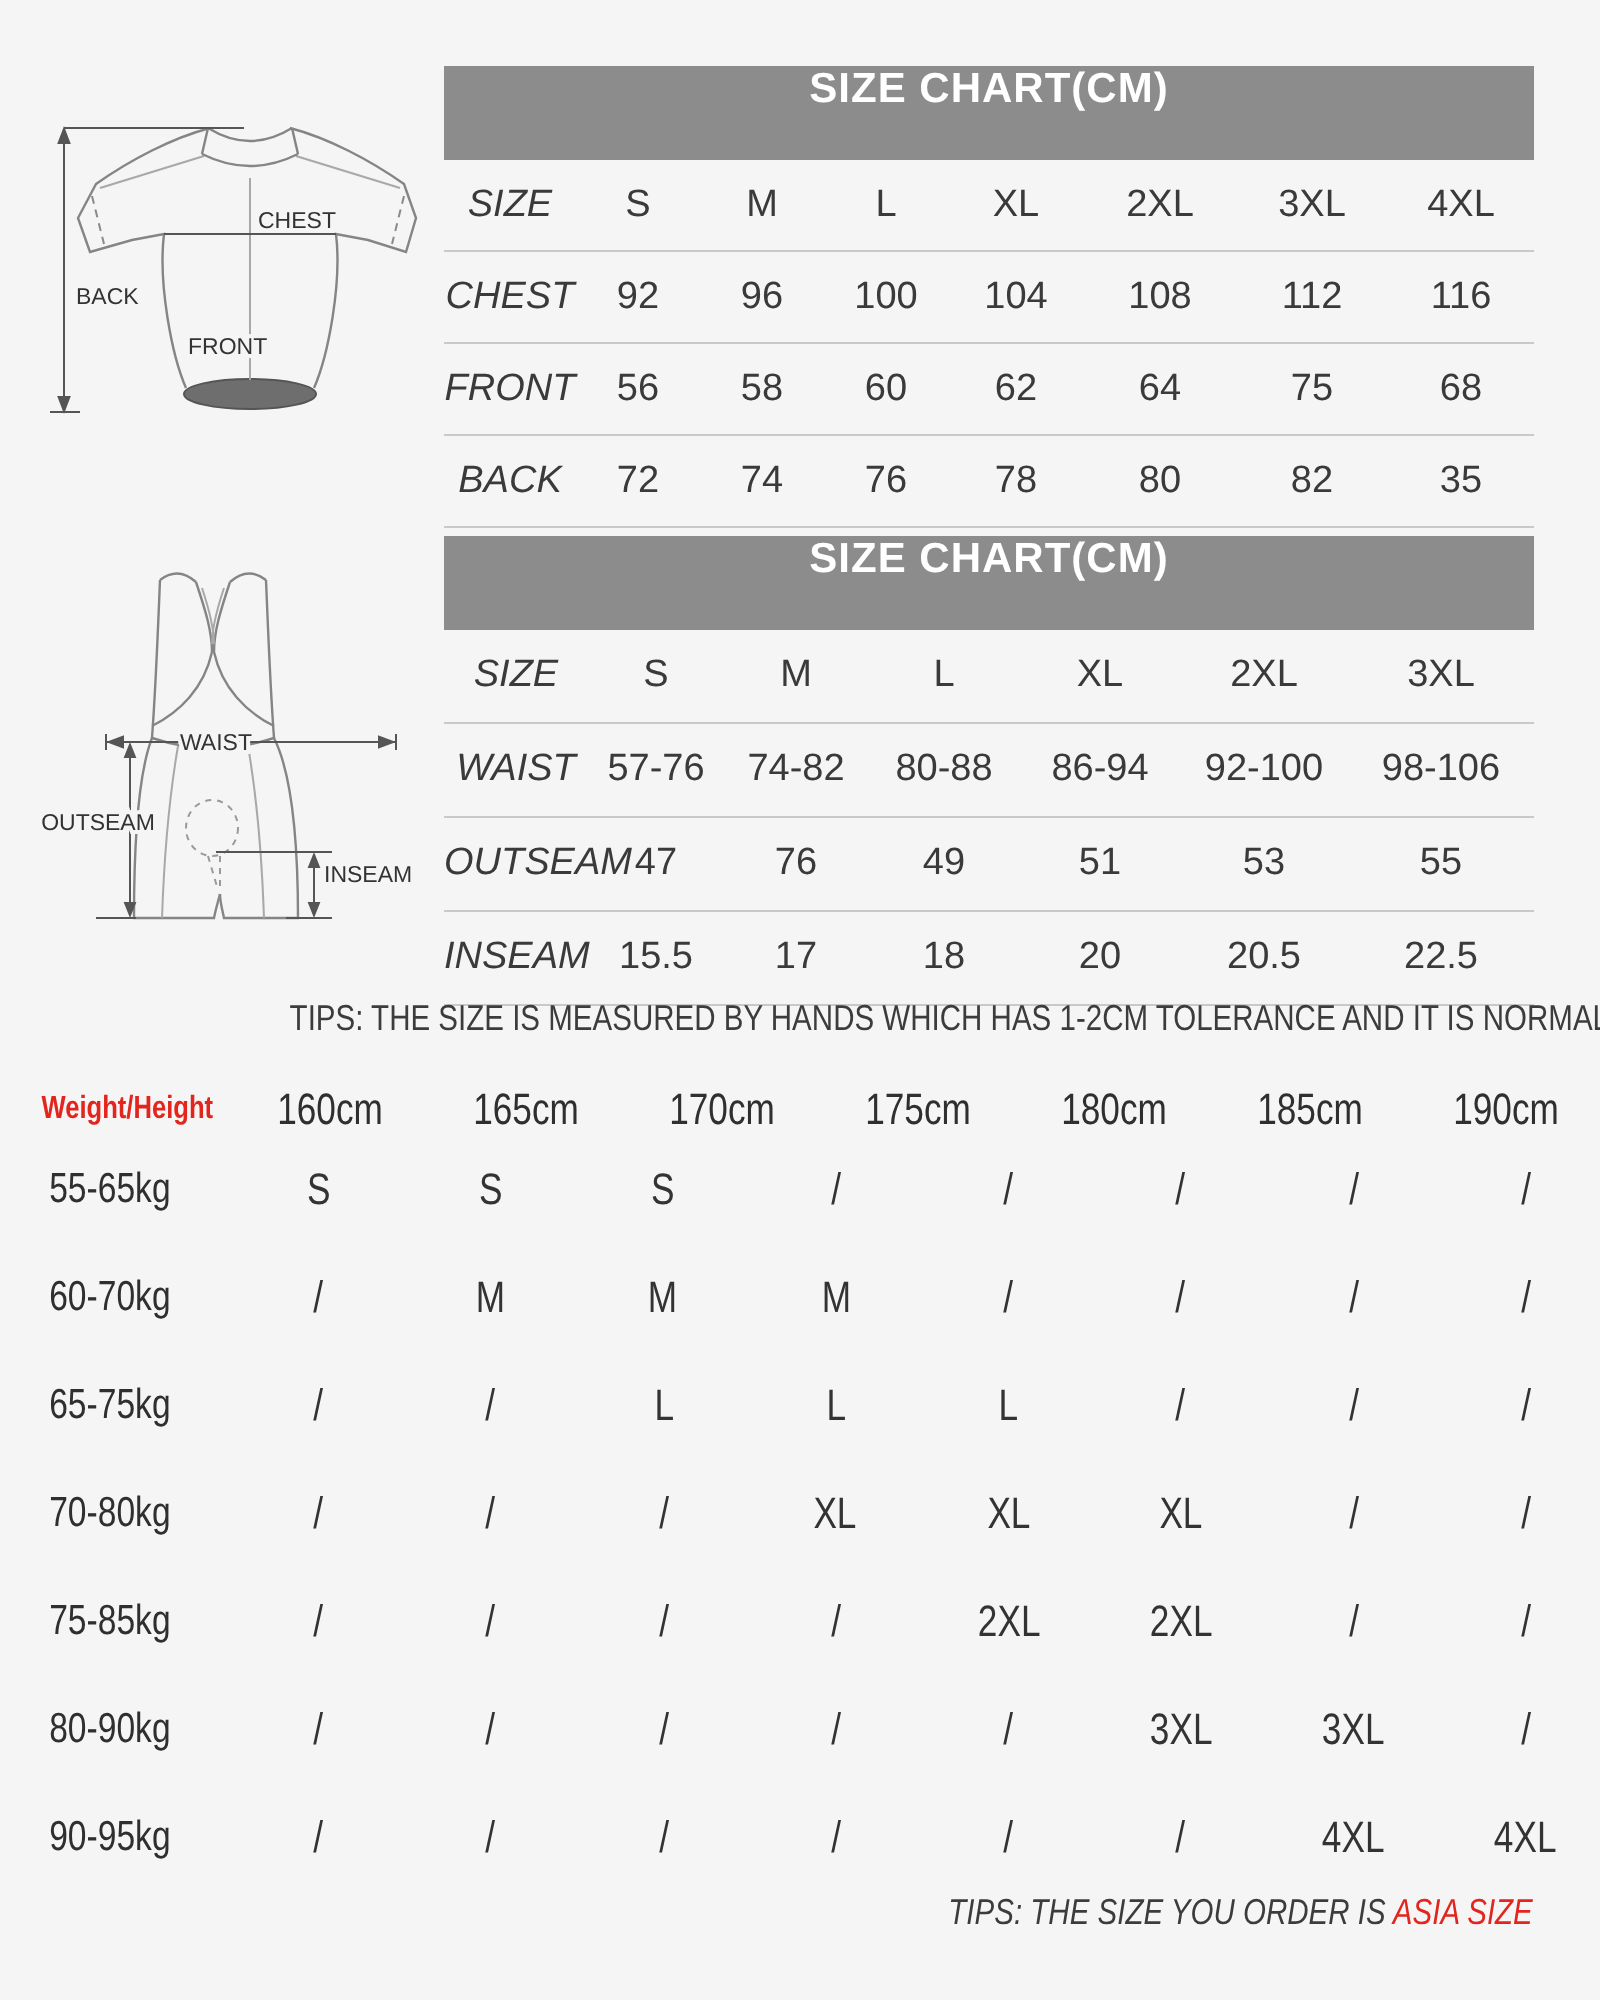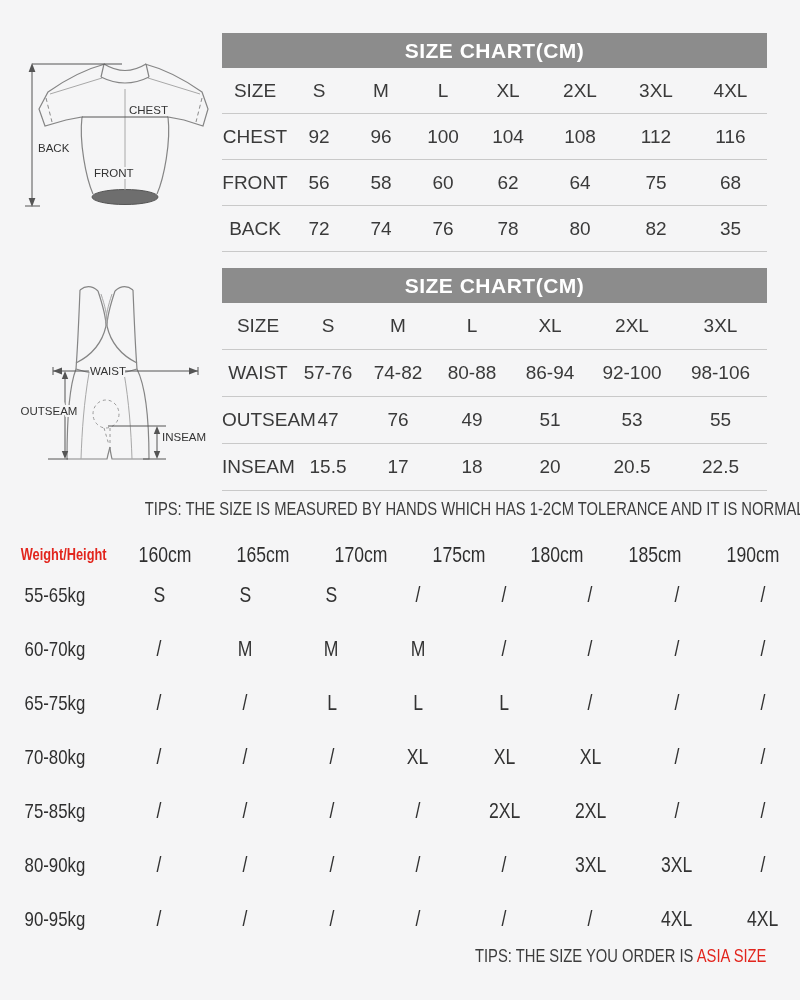--- a/index.html
+++ b/index.html
@@ -18,31 +18,31 @@
   .seam{stroke:#a8a8a8;fill:none;stroke-width:1;}
   .meas{stroke:#555;fill:none;stroke-width:1;}
   .arr{fill:#555;stroke:none;}
   .dash{stroke:#8a8a8a;fill:none;stroke-width:1;stroke-dasharray:4 3;}
   .pad{stroke:#9a9a9a;fill:none;stroke-width:1;stroke-dasharray:3 3;}
   .dlabel{font-size:11.5px;fill:#333;paint-order:stroke;stroke:var(--bg);stroke-width:4px;font-weight:400;}
 
   
   .tbl{position:absolute;left:222px;width:545px;}
   .t1{top:33px;} .t2{top:268px;}
-  .bar{height:35px;background:var(--bar);color:var(--bartext);display:flex;
-       align-items:center;justify-content:center;font-weight:700;font-size:21px;letter-spacing:.5px;}
+  .bar{height:47px;background:var(--bar);color:var(--bartext);display:flex;
+       justify-content:center;font-weight:700;font-size:21px;letter-spacing:.5px;}
   .trow{display:grid;align-items:center;text-align:center;font-size:19px;
         color:var(--ink);border-bottom:1px solid var(--line);}
   .t1 .trow{grid-template-columns:66px 62px 62px 62px 68px 76px 76px 1fr;height:45px;}
   .t2 .trow{grid-template-columns:72px 68px 72px 76px 80px 84px 1fr;height:46px;}
-  .trow .lab{text-align:center;}
+  .trow .lab{text-align:center;font-style:italic;}
 
   
   .tips1{position:absolute;top:499px;left:0;width:766px;text-align:right;font-size:18px;color:#3c3c3c;}
-  .tips2{position:absolute;top:946px;left:0;width:766px;text-align:right;font-size:18px;color:#3c3c3c;}
+  .tips2{position:absolute;top:946px;left:0;width:766px;text-align:right;font-size:18px;color:#3c3c3c;font-style:italic;}
   .cdr{display:inline-block;transform:scaleX(.82);transform-origin:100% 50%;white-space:nowrap;}
   .cd{display:inline-block;transform:scaleX(.8);transform-origin:50% 50%;white-space:nowrap;}
   .red{color:var(--red);}
 
   
   .hw{position:absolute;left:10px;top:542px;width:780px;}
   .hw-header,.hw-row{display:grid;grid-template-columns:90px repeat(8,1fr);
         align-items:center;text-align:center;gap:32px;}
   .hw-header{height:26px;}
   .hw-corner{color:var(--red);font-weight:700;font-size:16px;}

